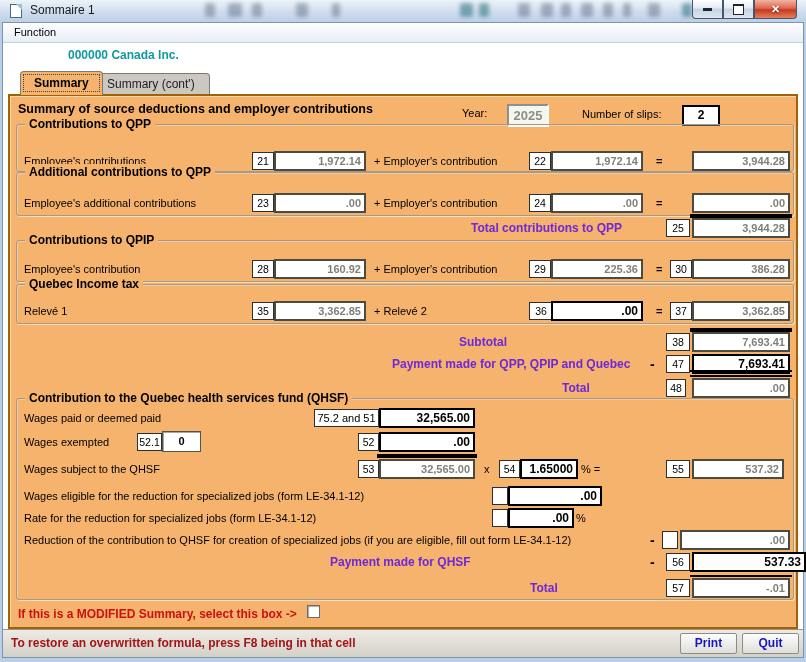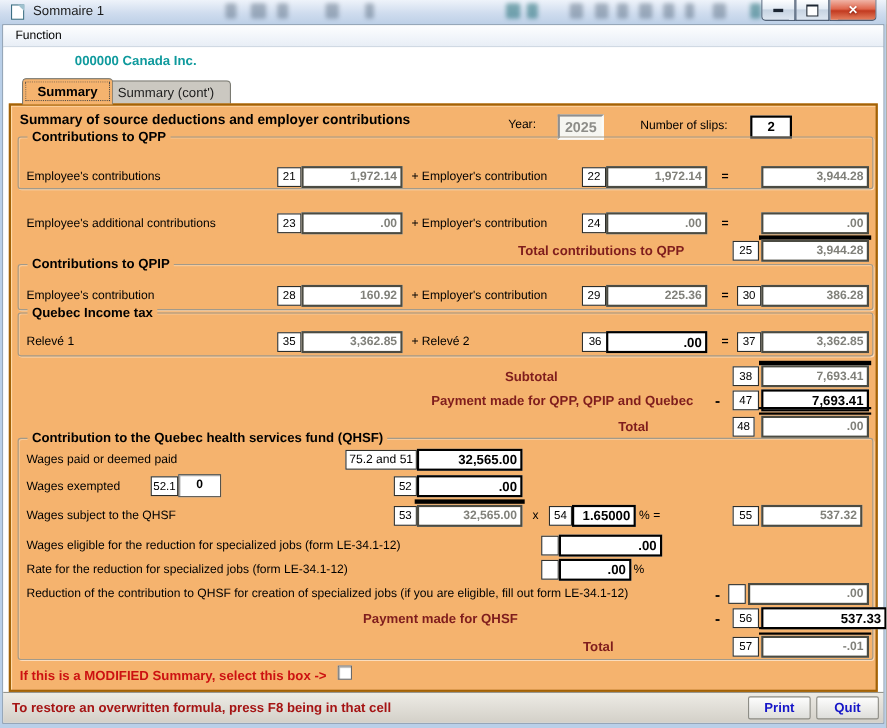--- a/index.html
+++ b/index.html
@@ -42,21 +42,21 @@
     border-radius:4px 4px 0 0; font-size:12px; text-align:center; cursor:pointer; white-space:nowrap; }
   .tab.active { left:5px; top:28px; height:24px; line-height:22px; padding:0 13px;
     background:#f5b36e; font-weight:bold; z-index:3; outline:1px dotted #444; outline-offset:-4px;margin-left:12px; }
   .tab.inactive { left:89px; top:30px; height:22px; line-height:20px; padding:0 14px;
     background:#cbc8c1; color:#1d1d1d; z-index:1; }
 
   
   .panel { position:absolute; left:5px; top:51px; width:790px; height:535px; box-sizing:border-box;
     background:#f5b36e; border:2px solid #a16207; box-shadow:inset 1px 1px 0 #ffd9a8; z-index:2; }
   .lbl { position:absolute; font-size:11px; line-height:20px; color:#000; white-space:nowrap; }
-  .blbl { position:absolute; font-size:12px; font-weight:bold; line-height:20px; color:#7f1d1d; white-space:nowrap; }
+  .blbl { position:absolute; font-size:12px; font-weight:bold; line-height:20px; color:#6d28d9; white-space:nowrap; }
   .hdr-title { position:absolute; font-size:12.5px; font-weight:bold; color:#000; white-space:nowrap; }
   .grp { position:absolute; box-sizing:border-box; border:1px solid #a29a8a; border-radius:3px;
     box-shadow:1px 1px 0 rgba(255,255,255,.55), inset 1px 1px 0 rgba(255,255,255,.3); }
   .grp-legend { position:absolute; top:-9px; left:8px; background:#f5b36e; padding:0 4px;
     font-size:12px; font-weight:bold; line-height:16px; white-space:nowrap; }
   .numbox { position:absolute; box-sizing:border-box; height:18px; background:#fff;
     border:1px solid #2e2e2a; font-size:10.5px; line-height:16px; text-align:center; color:#000; }
   .fld { position:absolute; box-sizing:border-box; height:20px; background:#fff;
     border:2px solid #4b4b42; font-size:11px; font-weight:bold; line-height:16px;
     color:#80807a; text-align:right; padding:0 3px; white-space:nowrap; }
@@ -148,20 +148,23 @@
         </fieldset>
         <span class="lbl" style="left:14px;top:55px">Employee's contributions</span>
         <div class="numbox" style="left:242px;top:56px;width:22px">21</div>
         <div class="fld" style="left:264px;top:55px;width:92px">1,972.14</div>
         <span class="lbl" style="left:364px;top:55px">+ Employer's contribution</span>
         <div class="numbox" style="left:519px;top:56px;width:22px">22</div>
         <div class="fld" style="left:541px;top:55px;width:92px">1,972.14</div>
         <span class="lbl" style="left:646px;top:55px;font-weight:bold">=</span>
         <div class="fld" style="left:682px;top:55px;width:98px">3,944.28</div>
 
+        <fieldset class="grp" style="left:6px;top:76px;width:778px;height:44px">
+          <span class="grp-legend">Additional contributions to QPP</span>
+        </fieldset>
         <span class="lbl" style="left:14px;top:97px">Employee's additional contributions</span>
         <div class="numbox" style="left:242px;top:98px;width:22px">23</div>
         <div class="fld" style="left:264px;top:97px;width:92px">.00</div>
         <span class="lbl" style="left:364px;top:97px">+ Employer's contribution</span>
         <div class="numbox" style="left:519px;top:98px;width:22px">24</div>
         <div class="fld" style="left:541px;top:97px;width:92px">.00</div>
         <span class="lbl" style="left:646px;top:97px;font-weight:bold">=</span>
         <div class="fld" style="left:682px;top:97px;width:98px">.00</div>
 
         <div class="sumline" style="left:680px;top:118px;width:102px"></div>

